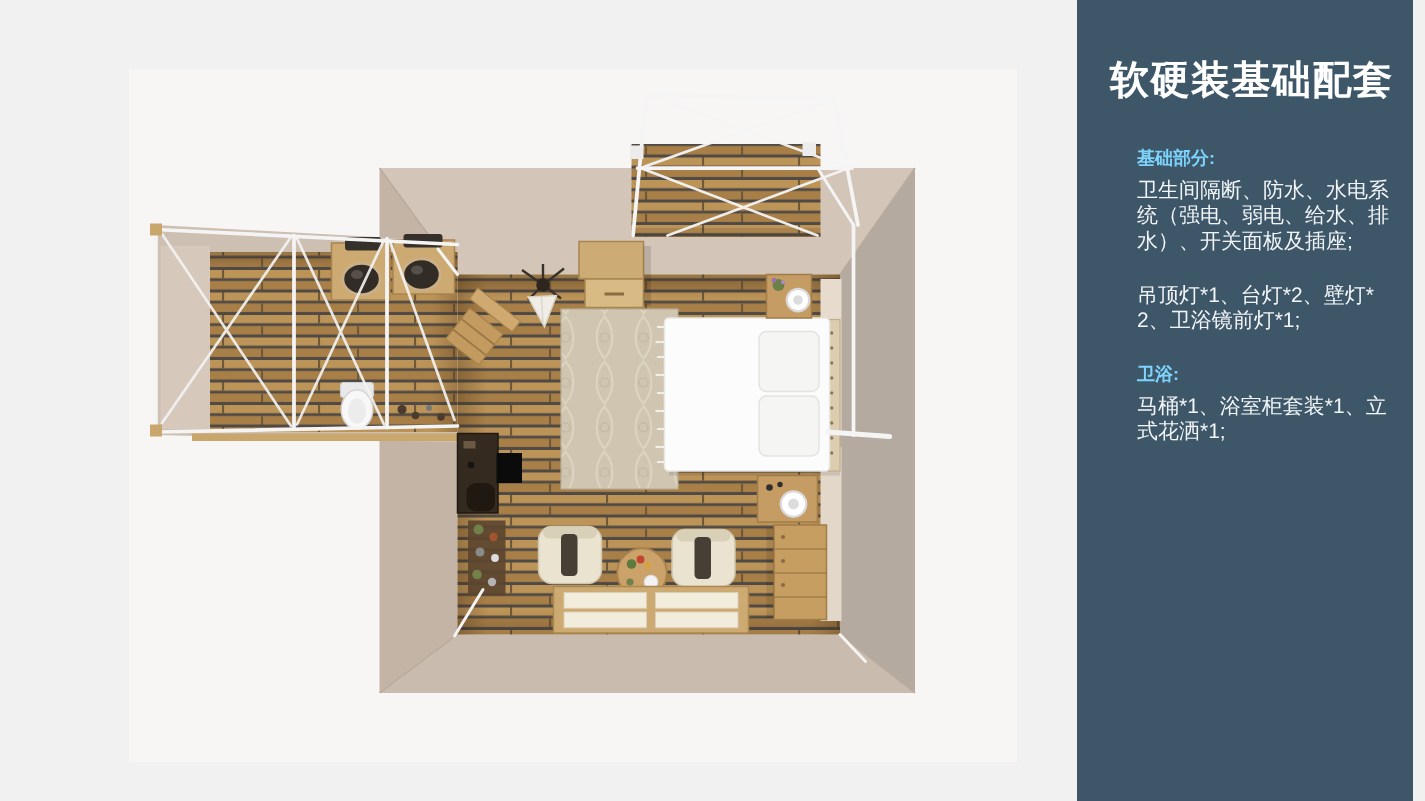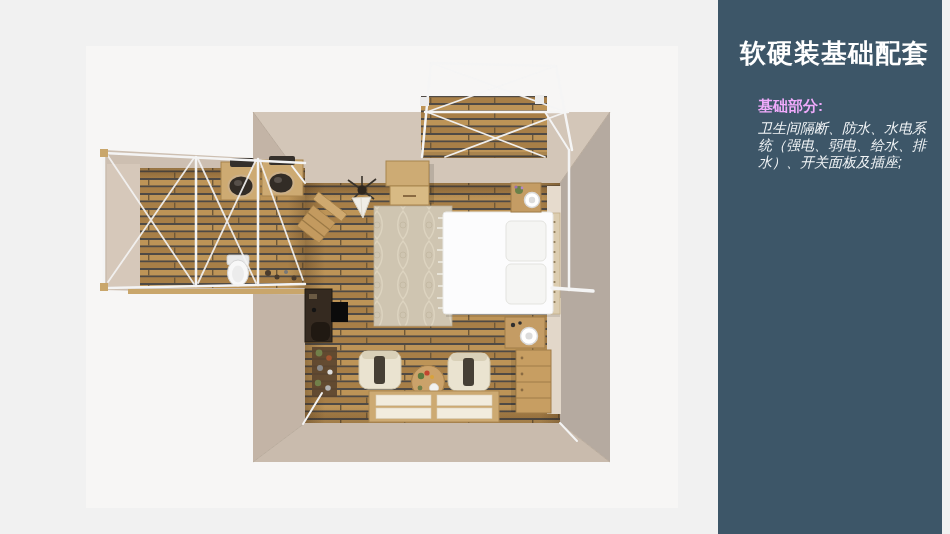--- a/index.html
+++ b/index.html
@@ -12,22 +12,22 @@
   .sidebar{
     position:absolute;left:718px;top:0;width:224px;height:534px;
     background:#3d5668;color:#ffffff;box-sizing:border-box;
     padding:36px 16px 0 40px;
   }
   .sidebar h1{
     font-size:26px;font-weight:700;letter-spacing:1px;
     margin:0 0 26px -18px;white-space:nowrap;color:#ffffff;
   }
   .section{margin:0 0 19px 0;}
-  .section .hd{font-size:15px;font-weight:700;margin:0 0 4px 0;color:#f0abfc;}
-  .section .bd{font-size:14px;line-height:17px;color:#f2f5f7;width:178px;word-break:break-all;font-style:italic;}
+  .section .hd{font-size:12px;font-weight:700;margin:0 0 4px 0;color:#7dd3fc;}
+  .section .bd{font-size:14px;line-height:17px;color:#f2f5f7;width:178px;word-break:break-all;}
 </style>
 </head>
 <body style="background: rgb(241, 241, 241);">
 
 <div class="stage">
 <svg width="718" height="534" viewBox="0 0 718 534" xmlns="http://www.w3.org/2000/svg">
   <defs>
 
     <pattern id="wood" width="64" height="15" patternUnits="userSpaceOnUse">
       <rect width="64" height="15" fill="#b08549"></rect>
@@ -301,16 +301,21 @@
 <aside class="sidebar" style="background: rgb(61, 86, 104);">
   <h1>软硬装基础配套</h1>
 
   <div class="section">
     <div class="hd">基础部分:</div>
     <div class="bd">卫生间隔断、防水、水电系统（强电、弱电、给水、排水）、开关面板及插座;</div>
   </div>
 
 
   <div class="section">
+    <div class="bd">吊顶灯*1、台灯*2、壁灯*2、卫浴镜前灯*1;</div>
   </div>
 
+  <div class="section">
+    <div class="hd">卫浴:</div>
+    <div class="bd">马桶*1、浴室柜套装*1、立式花洒*1;</div>
+  </div>
 
 </aside>
 
 </body></html>

